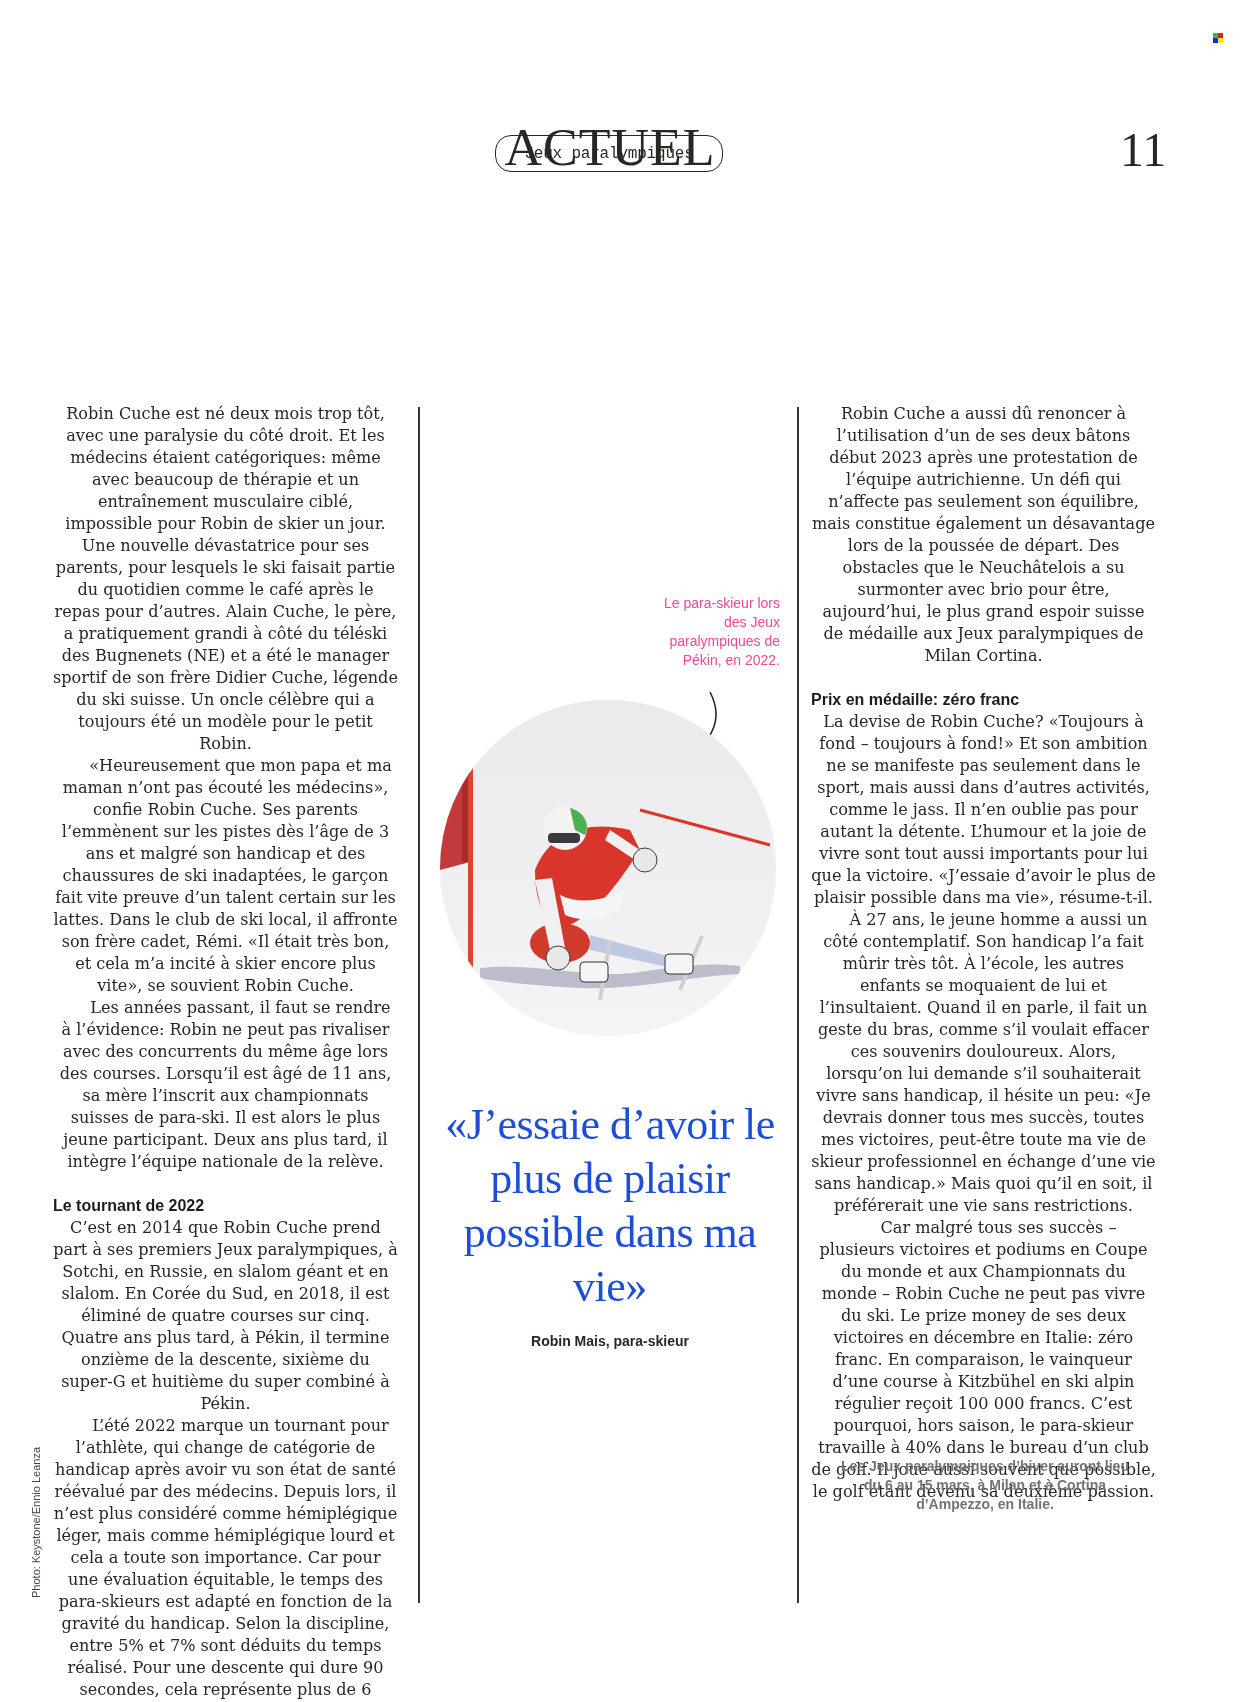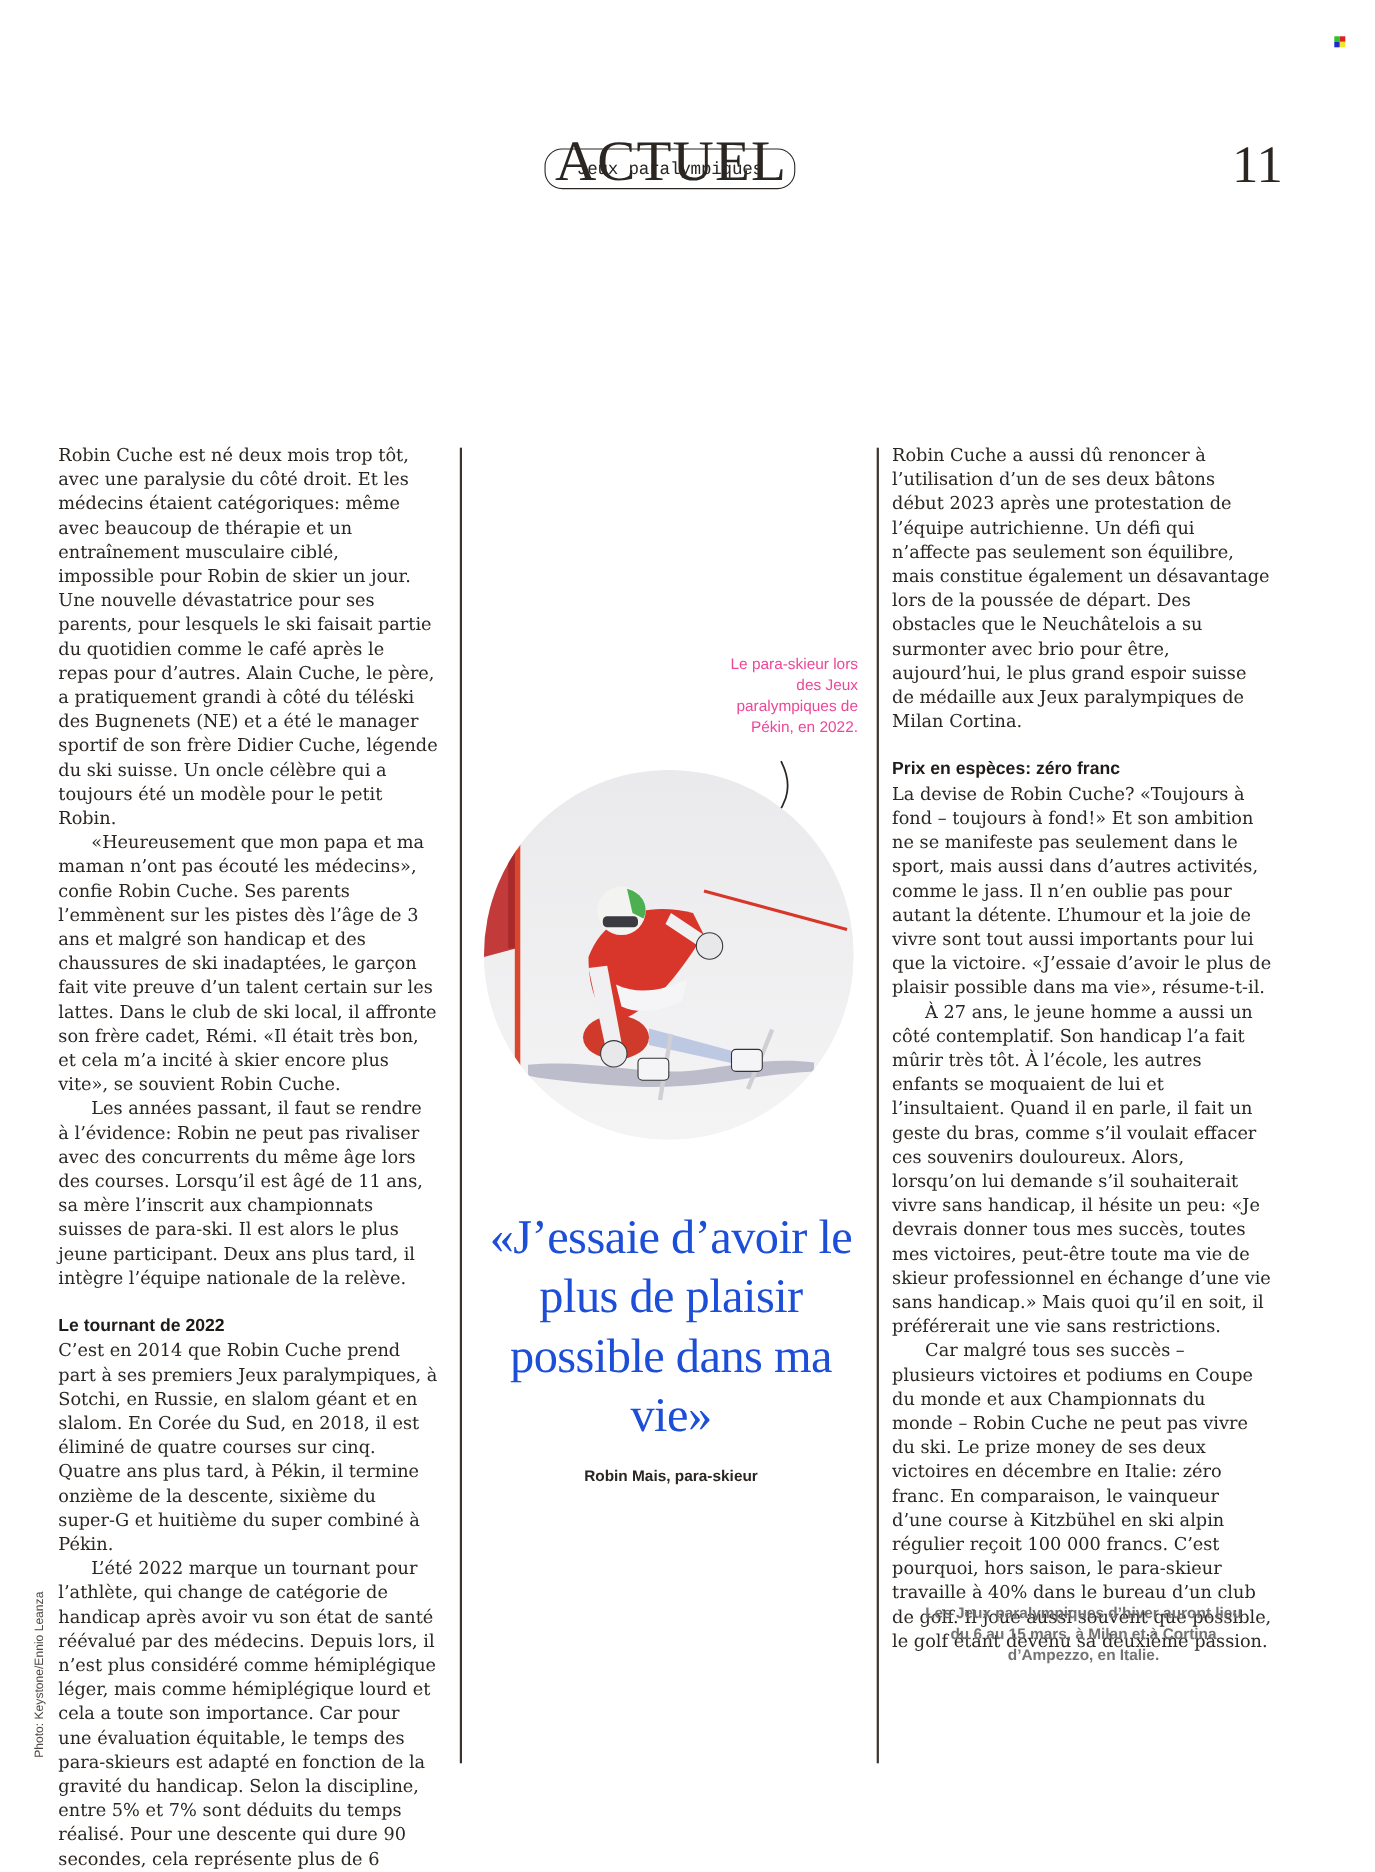--- a/index.html
+++ b/index.html
@@ -23,21 +23,21 @@
     border: 1.5px solid #2b2622; border-radius: 16px;
     font-family: Liberation Mono, monospace; font-size: 16px; color: #2b2622;
     display: flex; align-items: center; justify-content: center; letter-spacing: -0.2px;
   }
   .page-number {
     position: absolute; left: 1120px; top: 78px;
     font-family: "Liberation Serif", serif; font-size: 48px; color: #2b2622; line-height: 1; margin-top: 48px;
   }
 
   .col { position: absolute; font-size: 16.1px; line-height: 22px; color: #2b2622; }
-  .col p { text-indent: 0; }
+  .col p { text-indent: 0; text-align: center; }
   .col p.indent { text-indent: 30px; }
   .col-left { left: 53px; top: 403px; width: 345px; }
   .col-right { left: 811px; top: 403px; width: 345px; }
   .subhead {
     font-family: "Liberation Sans", sans-serif; font-weight: bold; font-size: 16px;
     margin-top: 22px; color: #1f1b18; line-height: 22px;
   }
 
   .rule { position: absolute; width: 1.5px; background: #3a3430; }
   .rule-left { left: 418px; top: 407px; height: 1196px; }
@@ -149,19 +149,19 @@
     <rect x="140" y="262" width="28" height="20" rx="4" fill="#f5f5f7" stroke="#333" stroke-width="1"></rect>
     <rect x="225" y="254" width="28" height="20" rx="4" fill="#f5f5f7" stroke="#333" stroke-width="1"></rect>
   </svg>
 </div>
 
 <div class="pullquote">«J’essaie d’avoir le plus de plaisir possible dans ma vie»</div>
 <div class="pullquote-attrib">Robin Mais, para-skieur</div>
 
 <div class="col col-right">
   <p>Robin Cuche a aussi dû renoncer à l’utilisation d’un de ses deux bâtons début 2023 après une protestation de l’équipe autrichienne. Un défi qui n’affecte pas seulement son équilibre, mais constitue également un désavantage lors de la poussée de départ. Des obstacles que le Neuchâtelois a su surmonter avec brio pour être, aujourd’hui, le plus grand espoir suisse de médaille aux Jeux paralympiques de Milan Cortina.</p>
-  <div class="subhead">Prix en espèces: zéro franc</div>
+  <div class="subhead">Prix en médaille: zéro franc</div>
   <p>La devise de Robin Cuche? «Toujours à fond – toujours à fond!» Et son ambition ne se manifeste pas seulement dans le sport, mais aussi dans d’autres activités, comme le jass. Il n’en oublie pas pour autant la détente. L’humour et la joie de vivre sont tout aussi importants pour lui que la victoire. «J’essaie d’avoir le plus de plaisir possible dans ma vie», résume-t-il.</p>
   <p class="indent">À 27 ans, le jeune homme a aussi un côté contemplatif. Son handicap l’a fait mûrir très tôt. À l’école, les autres enfants se moquaient de lui et l’insultaient. Quand il en parle, il fait un geste du bras, comme s’il voulait effacer ces souvenirs douloureux. Alors, lorsqu’on lui demande s’il souhaiterait vivre sans handicap, il hésite un peu: «Je devrais donner tous mes succès, toutes mes victoires, peut-être toute ma vie de skieur professionnel en échange d’une vie sans handicap.» Mais quoi qu’il en soit, il préférerait une vie sans restrictions.</p>
   <p class="indent">Car malgré tous ses succès – plusieurs victoires et podiums en Coupe du monde et aux Championnats du monde – Robin Cuche ne peut pas vivre du ski. Le prize money de ses deux victoires en décembre en Italie: zéro franc. En comparaison, le vainqueur d’une course à Kitzbühel en ski alpin régulier reçoit 100 000 francs. C’est pourquoi, hors saison, le para-skieur travaille à 40% dans le bureau d’un club de golf. Il joue aussi souvent que possible, le golf étant devenu sa deuxième passion.</p>
 </div>
 
 <div class="infobox">Les Jeux paralympiques d’hiver auront lieu du 6 au 15 mars, à Milan et à Cortina d’Ampezzo, en Italie.</div>
 
 </body></html>

